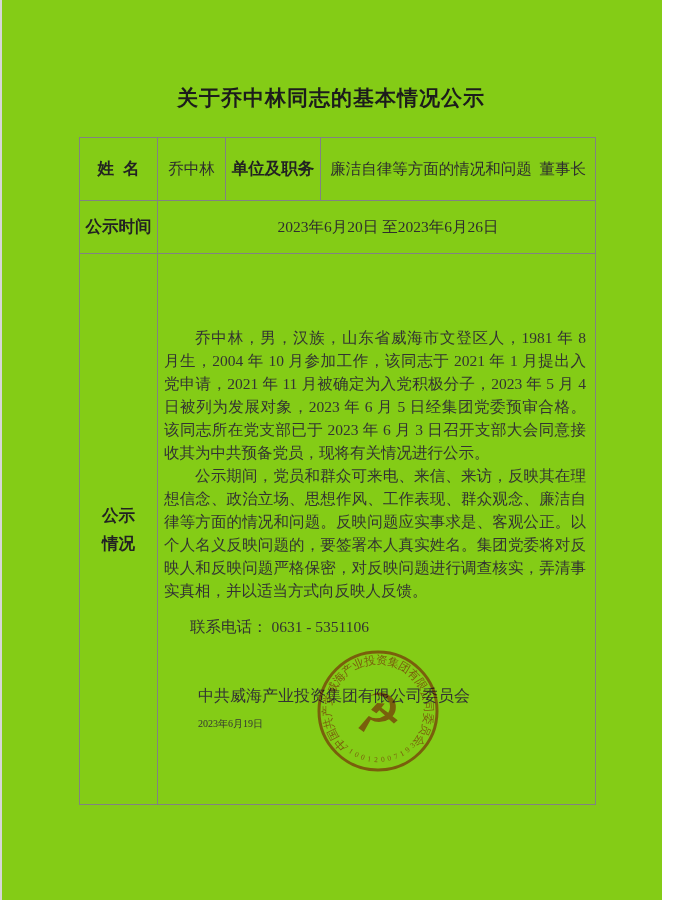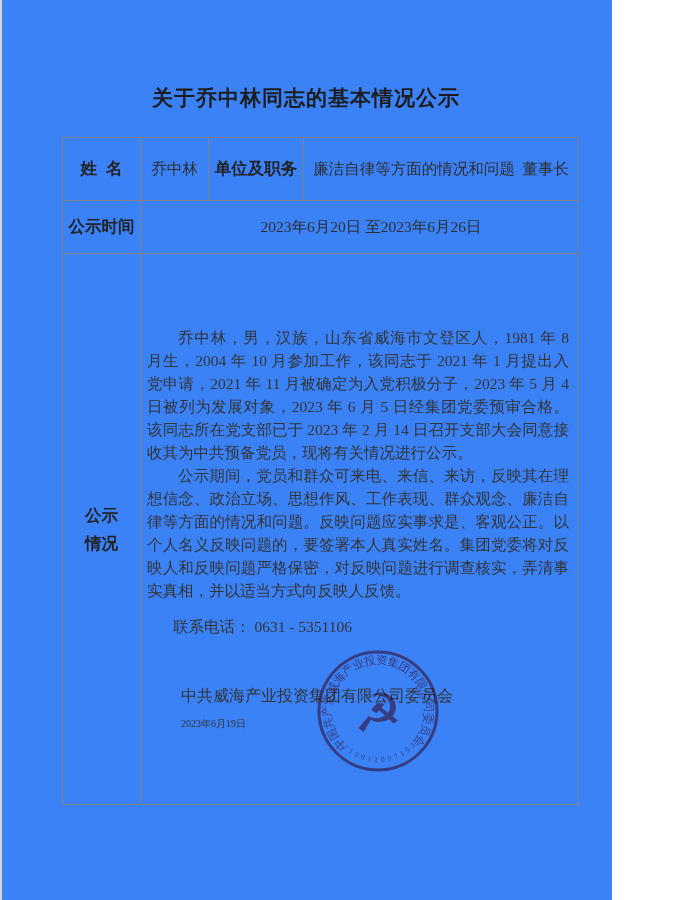--- a/index.html
+++ b/index.html
@@ -2,23 +2,23 @@
 <html><head>
 <meta charset="utf-8">
 <style>
   html, body {
     margin: 0;
     padding: 0;
     background: #ffffff;
   }
   .page {
     position: relative;
-    width: 612px;
+    width: 662px;
     height: 900px;
-    background: #3b82f6;
+    background: #84cc16;
     overflow: hidden;
     font-family: "Liberation Serif", serif;
     color: #2e2e2e;
   }
   .page::before {
     content: "";
     position: absolute;
     left: 0; top: 0; bottom: 0;
     width: 2px;
     background: #d6d6d6;
@@ -31,21 +31,21 @@
     margin: 0;
     text-align: center;
     font-size: 21px;
     font-weight: 700;
     letter-spacing: 1px;
     color: #1c1c1c;
     font-family: "Liberation Serif", serif;
   }
   .doc-table {
     position: absolute;
-    left: 62px;
+    left: 79px;
     top: 137px;
     width: 517px;
     height: 668px;
     border: 1px solid #828282;
     display: flex;
     flex-direction: column;
     box-sizing: border-box;
     background: transparent;
   }
   .trow {
@@ -148,21 +148,21 @@
       <div class="tcell label-cell w-label">公示时间</div>
       <div class="tcell grow">2023年6月20日 至2023年6月26日</div>
     </div>
 
     <div class="trow row-3">
       <div class="tcell label-cell w-label situation-label">
         <span>公示</span>
         <span>情况</span>
       </div>
       <div class="tcell grow content-cell">
-        <p class="body-para">乔中林，男，汉族，山东省威海市文登区人，1981 年 8 月生，2004 年 10 月参加工作，该同志于 2021 年 1 月提出入党申请，2021 年 11 月被确定为入党积极分子，2023 年 5 月 4 日被列为发展对象，2023 年 6 月 5 日经集团党委预审合格。该同志所在党支部已于 2023 年 2 月 14 日召开支部大会同意接收其为中共预备党员，现将有关情况进行公示。</p>
+        <p class="body-para">乔中林，男，汉族，山东省威海市文登区人，1981 年 8 月生，2004 年 10 月参加工作，该同志于 2021 年 1 月提出入党申请，2021 年 11 月被确定为入党积极分子，2023 年 5 月 4 日被列为发展对象，2023 年 6 月 5 日经集团党委预审合格。该同志所在党支部已于 2023 年 6 月 3 日召开支部大会同意接收其为中共预备党员，现将有关情况进行公示。</p>
         <p class="body-para">公示期间，党员和群众可来电、来信、来访，反映其在理想信念、政治立场、思想作风、工作表现、群众观念、廉洁自律等方面的情况和问题。反映问题应实事求是、客观公正。以个人名义反映问题的，要签署本人真实姓名。集团党委将对反映人和反映问题严格保密，对反映问题进行调查核实，弄清事实真相，并以适当方式向反映人反馈。</p>
         <div class="contact-block">
           <div class="contact-line">联系电话： 0631 - 5351106</div>
         </div>
         <div class="sig-block">
           <div>中共威海产业投资集团有限公司委员会</div>
           <div class="sig-date">2023年6月19日</div>
         </div>
       </div>
     </div>

